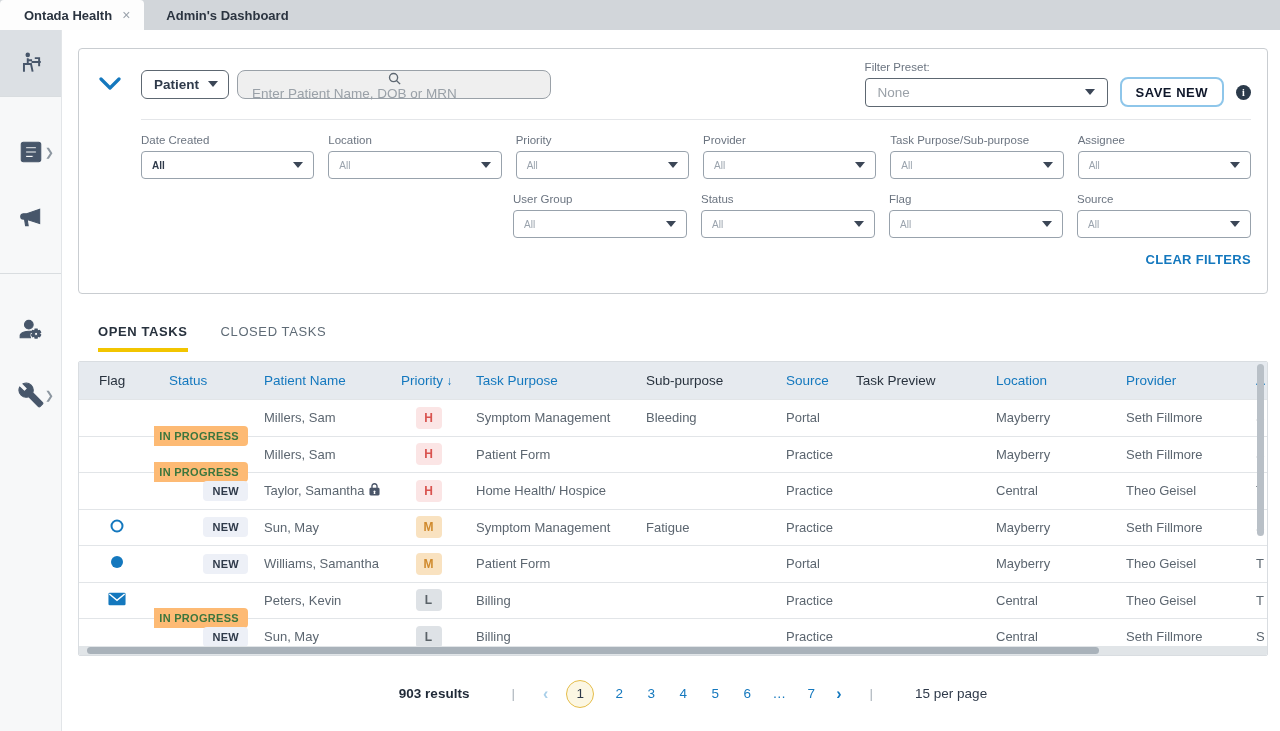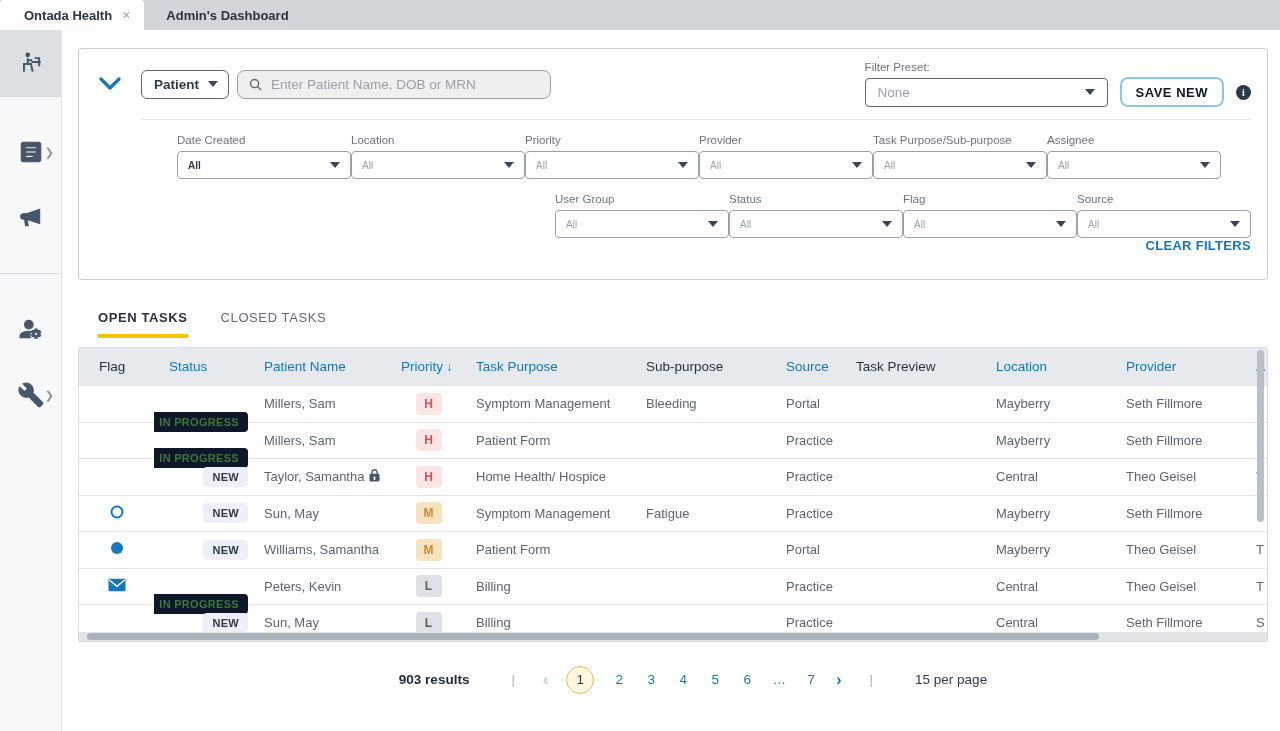--- a/index.html
+++ b/index.html
@@ -43,42 +43,42 @@
   
   .filter-box { border:1px solid #c9cdd1; border-radius:4px; background:#fff; width:1190px; }
   .fb-top { display:flex; align-items:center; padding:14px 16px 14px 0; height:70px; }
   .collapse { width:62px; display:flex; justify-content:center; cursor:pointer; }
   .patient-dd { border:1px solid #5d6771; border-radius:6px; height:29px; padding:0 10px 0 12px;
     display:flex; align-items:center; gap:9px; font-size:13.5px; font-weight:bold;
     color:#2f3a4a; cursor:pointer; }
   .caret { width:0; height:0; border-left:5px solid transparent; border-right:5px solid transparent;
     border-top:6px solid #3b4656; }
   .search-wrap { margin-left:8px; width:314px; height:29px; background:#efefef;
-    border:1px solid #9aa1a8; border-radius:8px; display:flex; align-items:center; padding:0 10px; }
+    border:1px solid #9aa1a8; border-radius:8px; display:flex; align-items:center; padding:0 10px;flex-direction:column; }
   .search-wrap svg { width:15px; height:15px; flex:none; }
   .search-wrap input { border:none; outline:none; background:transparent; margin-left:8px;
     font-size:13.5px; color:#2f3a4a; width:100%;
     font-family:"Liberation Sans","DejaVu Sans",sans-serif; }
   .search-wrap input::placeholder { color:#9aa1a8; }
   .preset-group { margin-left:auto; display:flex; flex-direction:column; }
   .preset-label { font-size:11.5px; color:#6b7480; margin-bottom:4px; }
   .preset-row { display:flex; align-items:center; gap:12px; }
   .preset-select { width:243px; height:29px; border:1px solid #5d6771; border-radius:4px;
     display:flex; align-items:center; padding:0 12px; font-size:13.5px; color:#9aa1a8;
     cursor:pointer; }
   .preset-select .caret { margin-left:auto; }
   .save-new { height:30px; border:2px solid #8ec6ea; border-radius:8px; background:#fff;
     color:#0f172a; font-size:13px; font-weight:bold; letter-spacing:.5px; padding:0 14px;
     cursor:pointer; font-family:"Liberation Sans","DejaVu Sans",sans-serif; }
   .info-dot { width:15px; height:15px; border-radius:50%; background:#2b3a4a; color:#fff;
     font-size:10px; font-weight:bold; display:flex; align-items:center; justify-content:center;
     font-family:"Liberation Serif","DejaVu Serif",serif; }
   .fb-divider { height:1px; background:#e4e6e9; margin-left:62px; margin-right:16px; }
   .fb-rows { padding:14px 16px 20px 62px; }
-  .frow { display:flex; margin-bottom:14px; align-items:flex-end;margin-left:36px; }
+  .frow { display:flex; gap:14px; margin-bottom:14px; align-items:flex-end; }
   .frow:last-child { margin-bottom:0;flex-direction:column; }
   .ffield { width:174px; }
   .ffield .flabel { font-size:11.5px; color:#6b7480; margin-bottom:5px; }
   .fselect { height:28px; border:1px solid #98a2ac; border-radius:4px; display:flex;
     align-items:center; padding:0 10px; font-size:10px; color:#9aa3ad; cursor:pointer; }
   .fselect.emph { color:#2f3a4a; font-weight:bold; }
   .fselect .caret { margin-left:auto; border-top-width:6px; }
   .clear-link { margin-left:12px; margin-bottom:6px; color:#1478be; font-size:13px;
     font-weight:bold; letter-spacing:.3px; cursor:pointer; }
 
@@ -100,21 +100,21 @@
   .sort-arrow { font-size:12px; }
   .trow { height:36.5px; align-items:center; border-top:1px solid #e2e5e8; font-size:13px;
     color:#5c6670; cursor:pointer; background:#fff; }
   .trow .tc { padding-left:10px; white-space:nowrap; overflow:hidden; display:flex;
     align-items:center; gap:5px; }
   .tc.flag-c { justify-content:center; padding-left:0; }
   .tc.status-c { justify-content:flex-end; padding-right:6px; }
   .tc.prio-c { justify-content:center; padding-left:0; }
   .badge { font-size:11px; font-weight:bold; letter-spacing:.3px; border-radius:4px;
     padding:4px 9px; white-space:nowrap; }
-  .st-inprogress { background:#0f172a; color:#3c763d;margin-top:36px; }
+  .st-inprogress { background:#fdba74; color:#3c763d;margin-top:36px; }
   .st-new { background:#edf0f7; color:#2f3a4a; }
   .prio { width:26px; height:22px; display:flex; align-items:center; justify-content:center;
     border-radius:4px; font-size:12px; font-weight:bold; }
   .prio-H { background:#fbe5e5; color:#d9534f; }
   .prio-M { background:#f9e2c0; color:#d08a2d; }
   .prio-L { background:#dee2e6; color:#5a6268; }
   .lock-ic svg { width:11px; height:13px; fill:#4a5568; }
   .flag-ic svg { width:18px; height:16px; }
   .vscroll { position:absolute; right:3px; top:2px; width:7px; height:172px;
     background:#b9c0c7; border-radius:4px; }

